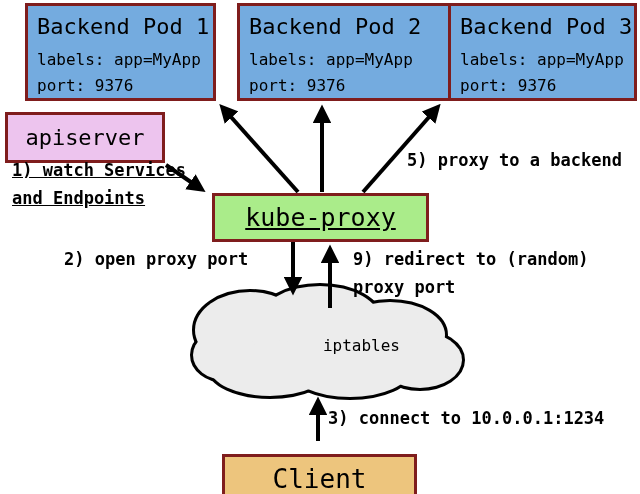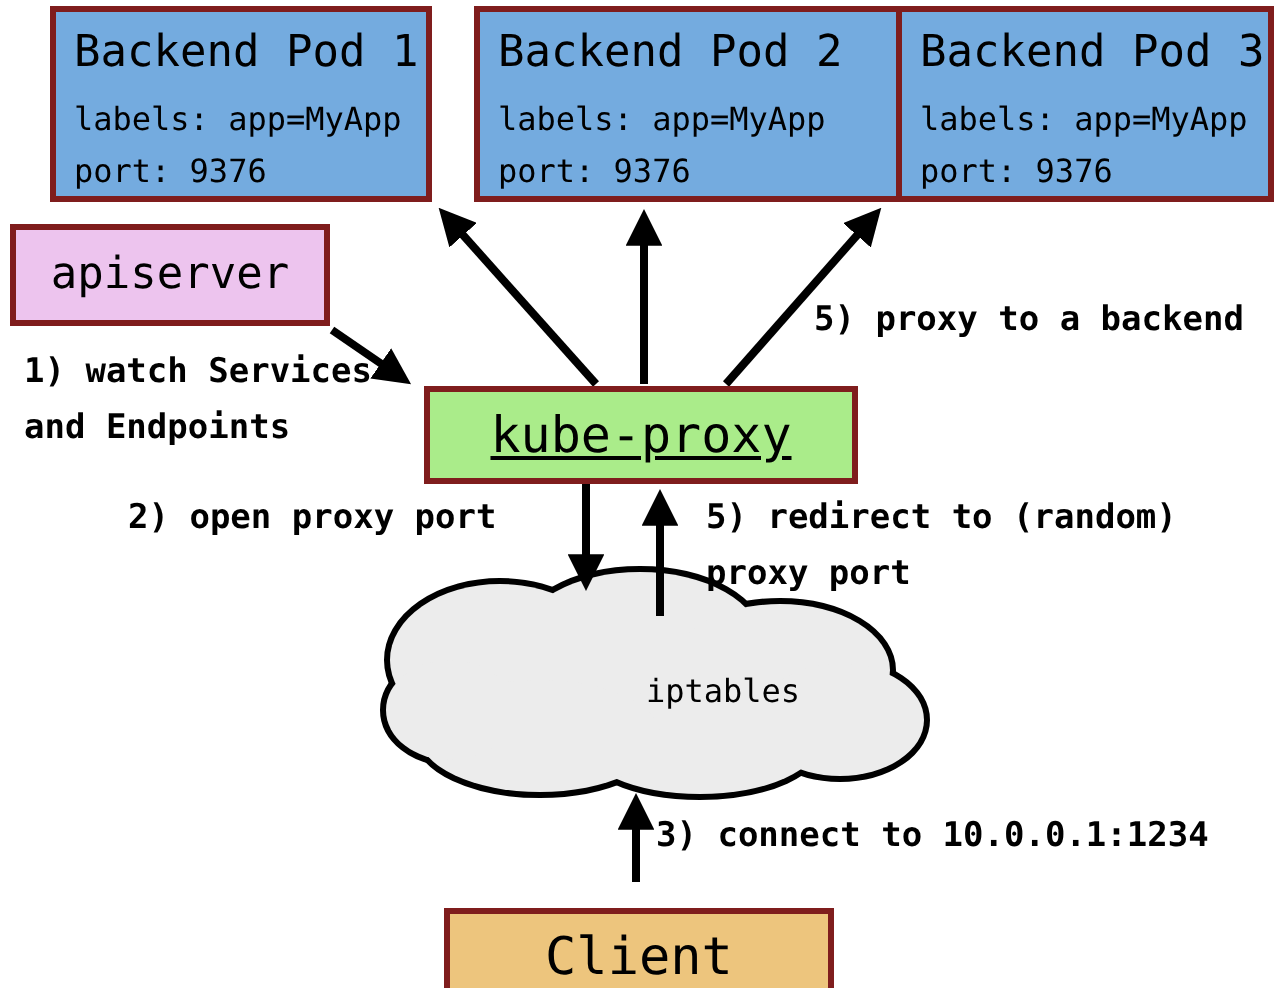--- a/index.html
+++ b/index.html
@@ -22,21 +22,21 @@
   #pod2{left:237px;top:3px;width:227px;height:98px;}
   #pod3{left:448px;top:3px;width:189px;height:98px;}
   #apiserver{left:5px;top:112px;width:160px;height:51px;font-size:22px;}
   #kube-proxy{left:212px;top:193px;width:217px;height:49px;font-size:25px;}
   #client{left:222px;top:454px;width:195px;height:50px;font-size:26px;justify-content:center;}
   .annotation{
     position:absolute;font-weight:bold;font-size:17px;line-height:28px;
     color:#000;white-space:nowrap;
   }
   .annotation span{display:block;}
-  #step1{left:12px;top:172px;}
+  #step1{left:12px;top:156px;text-decoration:underline;}
   #step2{left:64px;top:245px;}
   #step3{left:328px;top:404px;}
   #step4{left:353px;top:245px;}
   #step5{left:407px;top:146px;}
   #iptables-label{
     position:absolute;left:240px;top:336px;width:160px;text-align:right;
     font-size:16px;color:#000;
   }
   .cloud-fill-pass{stroke:none;}
 </style>
@@ -119,21 +119,21 @@
 
   <div id="step2" class="annotation">
     <span>2) open proxy port</span>
   </div>
 
   <div id="step3" class="annotation">
     <span>3) connect to 10.0.0.1:1234</span>
   </div>
 
   <div id="step4" class="annotation">
-    <span>5) redirect to (random)</span>
+    <span>9) redirect to (random)</span>
     <span>proxy port</span>
   </div>
 
   <div id="step5" class="annotation">
     <span>5) proxy to a backend</span>
   </div>
 
 </div>
 
 </body></html>

